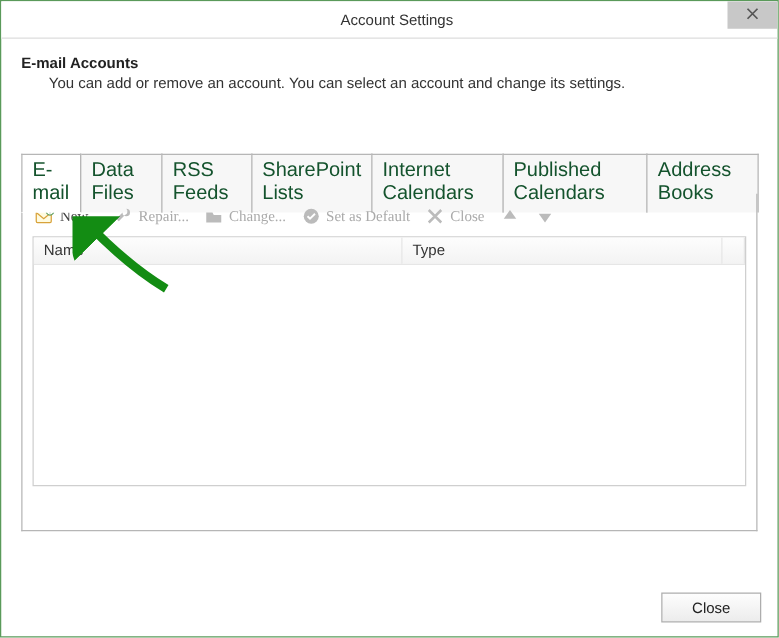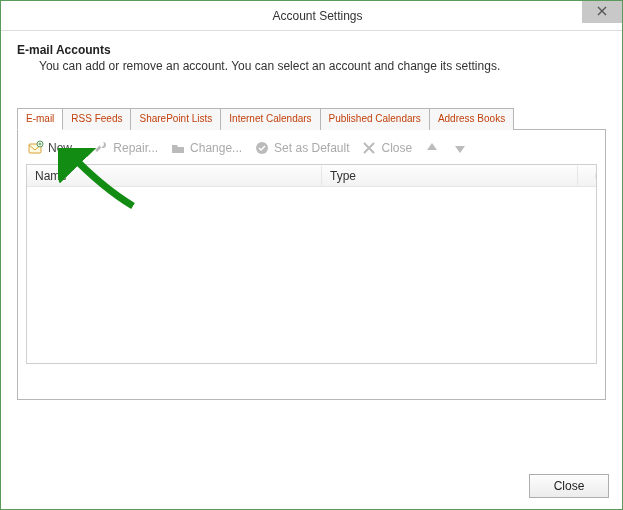--- a/index.html
+++ b/index.html
@@ -54,28 +54,28 @@
     font-size: 12px;
   }
   .tabstrip {
     margin-top: 34px;
     position: relative;
     display: flex;
     border-bottom: 1px solid #b6b6b6;
   }
   .tab {
     padding: 4px 8px 5px 8px;
-    font-size: 10px;
-    color: #c2410c;
+    font-size: 16px;
+    color: #14532d;
     border: 1px solid #b6b6b6;
     border-bottom: none;
     background: #fff;
     margin-right: -1px;
     position: relative;
-    top: 1px;
+    top: 16px;
     cursor: pointer;
   }
   .tab.active {
     background: #fff;
     border-bottom: 1px solid #fff;
     z-index: 2;
   }
   .tab:not(.active) {
     background: #f7f7f7;
   }
@@ -84,20 +84,21 @@
     border-top: none;
     padding: 8px;
     height: 270px;
     position: relative;
   }
   .toolbar {
     display: flex;
     align-items: center;
     gap: 12px;
     padding: 2px 2px 8px 2px;
+    font-family: Liberation Serif, serif;
   }
   .tbtn {
     display: flex;
     align-items: center;
     gap: 4px;
     font-size: 12px;
     cursor: pointer;
   }
   .tbtn.disabled { color: #aaa; cursor: default; }
   .tbtn.enabled { color: #444; }
@@ -105,21 +106,20 @@
   .listview {
     border: 1px solid #cfcfcf;
     height: 200px;
     background: #fff;
   }
   .listheader {
     display: flex;
     height: 22px;
     border-bottom: 1px solid #e6e6e6;
     background: linear-gradient(#fdfdfd,#f3f3f3);
-    align-items: center;
   }
   .listheader .col {
     padding: 3px 8px;
     font-size: 12px;
     color: #333;
     border-right: 1px solid #e6e6e6;
   }
   .col-name { width: 295px; }
   .col-type { flex: 1; }
   .col-end { width: 18px; border-right: none; }
@@ -158,20 +158,21 @@
     </span>
   </div>
 </div>
 
 <div class="content">
   <div class="heading">E-mail Accounts</div>
   <div class="subtext">You can add or remove an account. You can select an account and change its settings.</div>
 
   <div class="tabstrip">
     <div class="tab active">E-mail</div>
+    <div class="tab">Data Files</div>
     <div class="tab">RSS Feeds</div>
     <div class="tab">SharePoint Lists</div>
     <div class="tab">Internet Calendars</div>
     <div class="tab">Published Calendars</div>
     <div class="tab">Address Books</div>
   </div>
 
   <div class="panel">
     <div class="toolbar">
       <div class="tbtn enabled">

